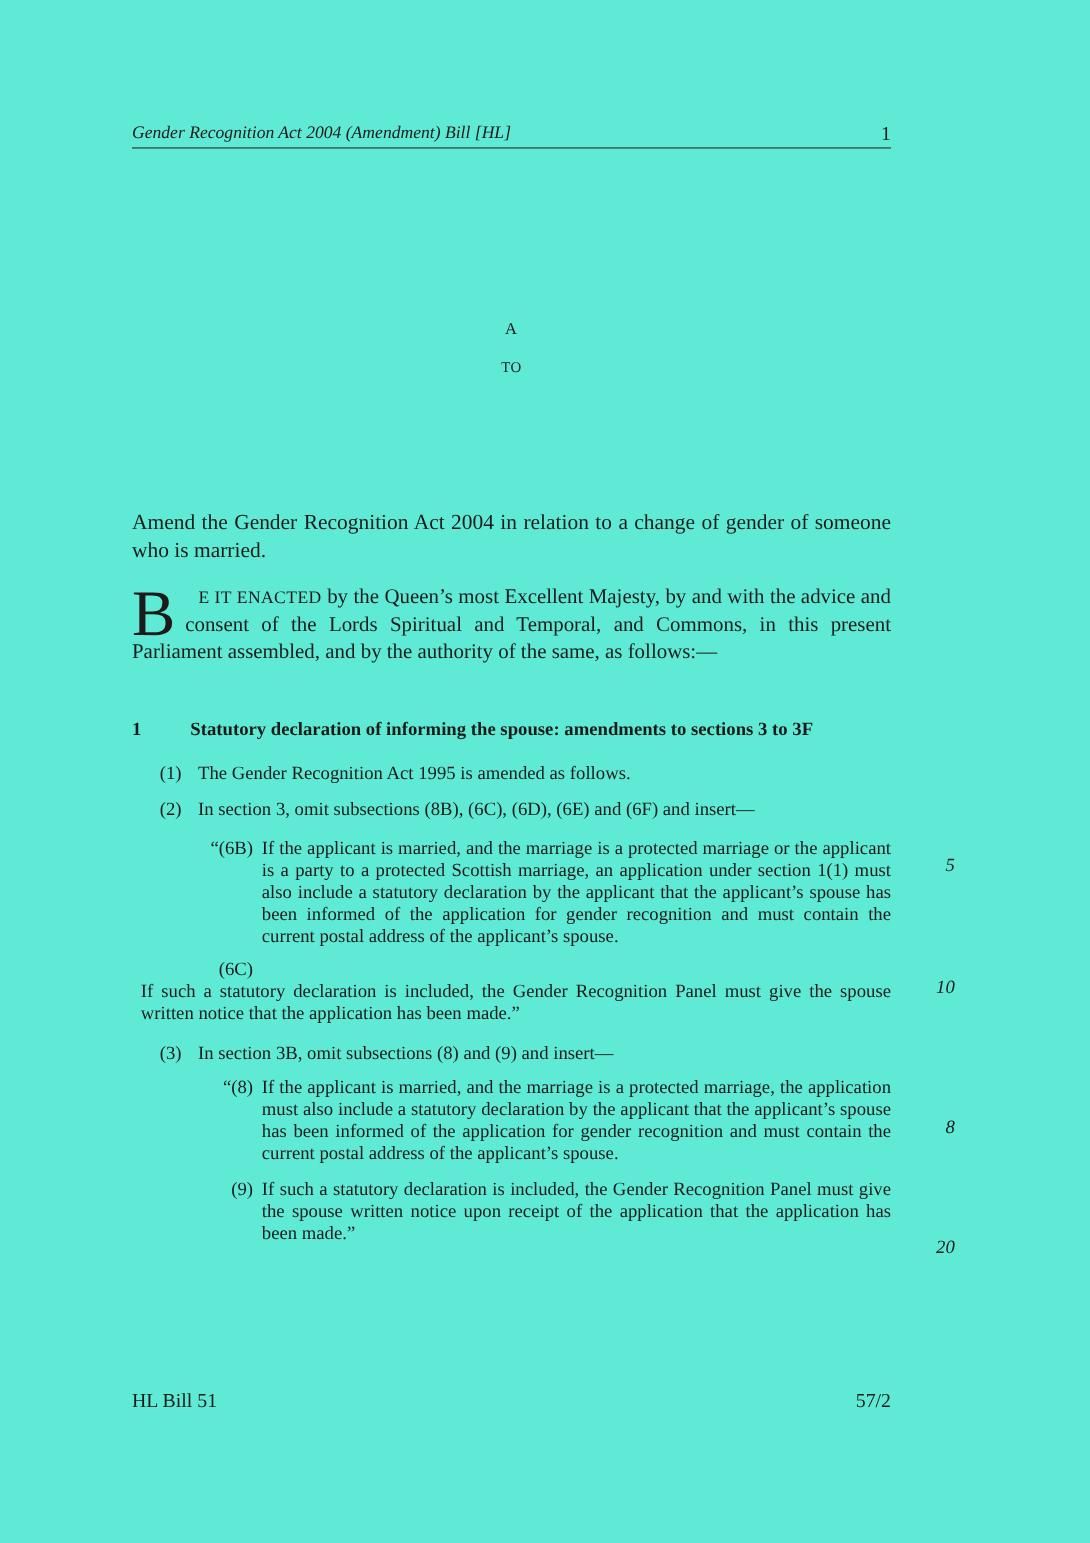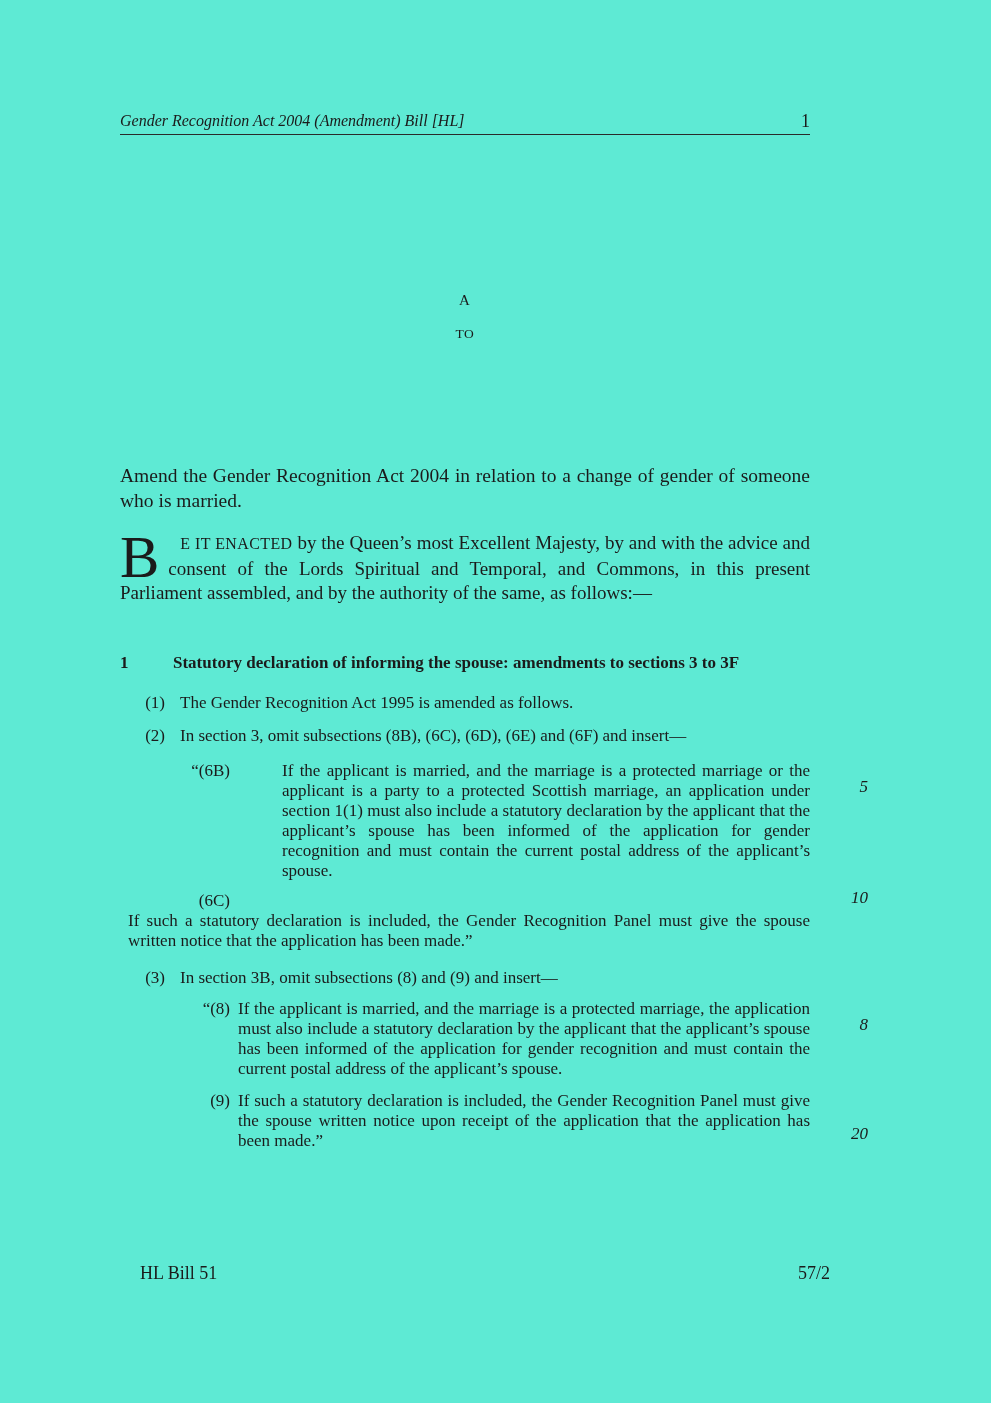--- a/index.html
+++ b/index.html
@@ -76,21 +76,21 @@
   .ss-num { width: 45px; flex: none; text-align: right; }
   .ss-body { flex: 1; margin-left: 15px; text-align: justify; }
   .ss-body.nojust { text-align: left; }
 
   .quoted { display: flex; }
   .q-num { width: 110px; flex: none; text-align: right; }
   .q-body { flex: 1; margin-left: 8px; text-align: justify; }
 
   .mt-20 { margin-top: 20px; }
   .mt-13 { margin-top: 13px; }
-  .mt-15 { margin-top: 15px; gap: 44px; }
+  .mt-15 { margin-top: 15px; }
   .mt-10 { margin-top: 10px; flex-direction: column; }
   .mt-17 { margin-top: 17px; }
   .mt-11 { margin-top: 11px; }
   .mt-12 { margin-top: 12px; }
 
   
   .line-number {
     position: absolute;
     left: 838px; width: 30px;
     text-align: right;
@@ -100,21 +100,20 @@
   .ln-10 { top: 888px; }
   .ln-15 { top: 1015px; }
   .ln-20 { top: 1124px; }
 
   
   .page-footer {
     position: absolute;
     top: 1263px; left: 120px; width: 690px;
     display: flex; justify-content: space-between;
     font-size: 18px;
-    margin-left: 20px;
   }
 </style>
 </head>
 <body>
 
 <div class="page">
 
   <div class="running-header">
     <span class="running-title">Gender Recognition Act 2004 (Amendment) Bill [HL]</span>
     <span class="page-number">1</span>

